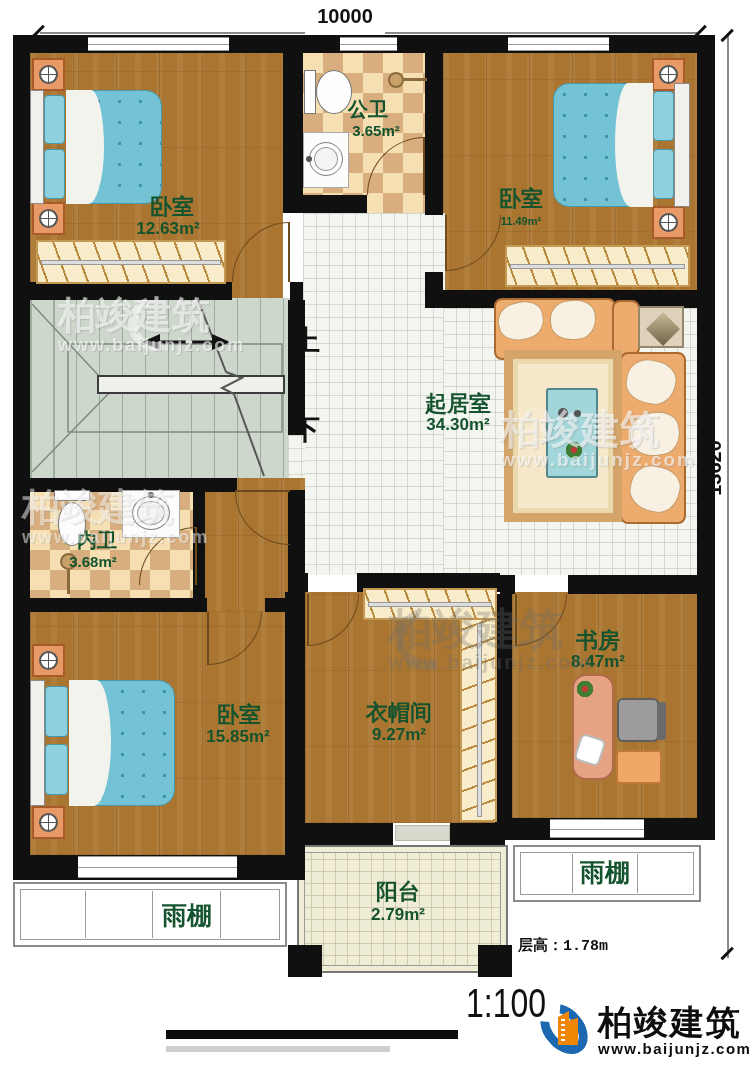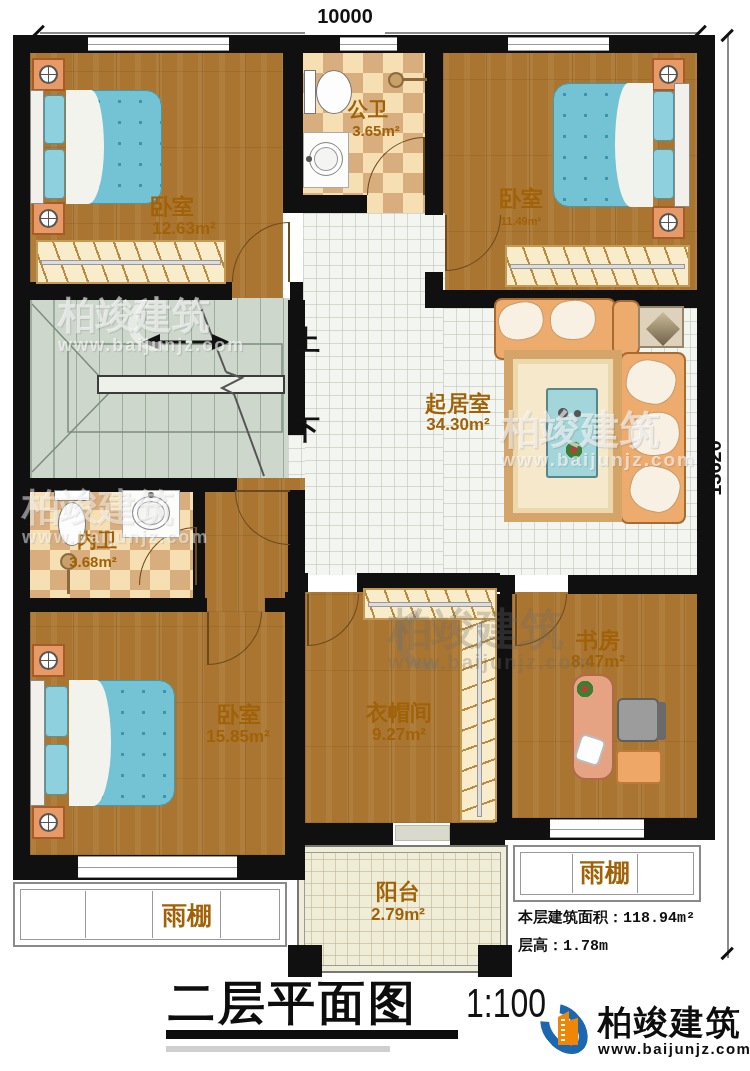--- a/index.html
+++ b/index.html
@@ -73,21 +73,21 @@
   .diamond{background:linear-gradient(135deg,#cabb98,#6f6148);transform:rotate(45deg);}
   .desk{background:#e5a384;border:2px solid #b06a4a;border-radius:14px;}
   .chair{background:#9c9c9c;border:2px solid #5e5e5e;border-radius:6px;}
   .chairback{background:#6a6a6a;border-radius:3px;}
   .sidetbl{background:#efa768;border:2px solid #c07a38;border-radius:4px;}
   .cup{background:#fff;border:2px solid #bbb;border-radius:6px;transform:rotate(18deg);}
   .flower{background:radial-gradient(circle,#c03a3a 0 3.5px,#3f7d32 3.5px 8px,transparent 8.5px);}
   .dot{background:#555;border-radius:50%;}
   .thresh{background:#d9d9ce;border:1px solid #b9b9ae;}
   
-  .rlabel,.rarea{transform:translate(-50%,-50%);font-weight:bold;color:#a16207;white-space:nowrap;z-index:4;}
+  .rlabel,.rarea{transform:translate(-50%,-50%);font-weight:bold;color:#14532d;white-space:nowrap;z-index:4;}
   .updown{transform:translate(-50%,-50%);font-weight:bold;color:#111;font-size:28px;z-index:4;}
   
   .wmtext{color:rgba(255,255,255,.6);font-weight:bold;white-space:nowrap;text-shadow:1px 1px 1px rgba(110,110,110,.25);line-height:1.05;}
   .wmgray{color:rgba(110,110,110,.30);text-shadow:none;}
   .wmring{border:9px solid rgba(255,255,255,.5);border-radius:50%;border-top-color:transparent;border-right-color:transparent;transform:rotate(25deg);}
   .wmringgray{border-color:rgba(120,120,120,.28);border-top-color:transparent;border-right-color:transparent;}
   
   .dimline{background:#8a8a8a;}
   .tick{width:16px;height:2.5px;background:#111;transform:rotate(-45deg);}
   .dimtext{font-weight:bold;color:#111;font-size:20px;white-space:nowrap;}
@@ -284,21 +284,21 @@
     <div class="cdiv" style="left:70px"></div>
     <div class="cdiv" style="left:137px"></div>
     <div class="cdiv" style="left:205px"></div>
   </div>
   <div class="fix canopy" style="left:513px;top:845px;width:188px;height:57px">
     <div class="cdiv" style="left:57px"></div>
     <div class="cdiv" style="left:122px"></div>
   </div>
 
   <div class="rlabel" style="left:172px;top:207px;font-size:22px">卧室</div>
-  <div class="rarea" style="left:184px;top:229px;font-size:17px">12.63m²</div>
+  <div class="rarea" style="left:168px;top:229px;font-size:17px">12.63m²</div>
   <div class="rlabel" style="left:368px;top:109px;font-size:20px">公卫</div>
   <div class="rarea" style="left:376px;top:130px;font-size:15px">3.65m²</div>
   <div class="rlabel" style="left:521px;top:199px;font-size:22px">卧室</div>
   <div class="rarea" style="left:521px;top:221px;font-size:11px">11.49m²</div>
   <div class="rlabel" style="left:458px;top:404px;font-size:22px">起居室</div>
   <div class="rarea" style="left:458px;top:425px;font-size:17px">34.30m²</div>
   <div class="rlabel" style="left:97px;top:540px;font-size:20px">内卫</div>
   <div class="rarea" style="left:93px;top:561px;font-size:15px">3.68m²</div>
   <div class="rlabel" style="left:239px;top:715px;font-size:22px">卧室</div>
   <div class="rarea" style="left:238px;top:737px;font-size:17px">15.85m²</div>
@@ -335,28 +335,24 @@
   <div class="dim dimline" style="left:40px;top:32px;width:265px;height:2px"></div>
   <div class="dim dimline" style="left:385px;top:32px;width:315px;height:2px"></div>
   <div class="dim tick" style="left:30px;top:30px"></div>
   <div class="dim tick" style="left:692px;top:30px"></div>
   <div class="dim dimtext" style="left:345px;top:16px;transform:translate(-50%,-50%)">10000</div>
   <div class="dim dimline" style="left:727px;top:36px;width:2px;height:922px"></div>
   <div class="dim tick" style="left:719px;top:34px"></div>
   <div class="dim tick" style="left:719px;top:952px"></div>
   <div class="dim dimtext" style="left:714px;top:468px;transform:translate(-50%,-50%) rotate(-90deg)">13620</div>
 
-  <div class="infotxt" style="left:518px;top:908px">
-    <span style="position:static">本层建筑面积：</span><span class="infoval" style="position:static">118.94m²</span>
-  </div>
   <div class="infotxt" style="left:518px;top:936px">
     <span style="position:static">层高：</span><span class="infoval" style="position:static">1.78m</span>
   </div>
 
-  <div class="titlebig" style="left:168px;top:972px">二层平面图</div>
   <div class="titlescale" style="left:466px;top:980px">1:100</div>
   <div class="bar" style="left:166px;top:1030px;width:292px;height:9px"></div>
   <div class="bargray" style="left:166px;top:1046px;width:224px;height:6px"></div>
   <div style="left:544px;top:995px;width:50px;height:68px;z-index:6">
     <div class="swoosh" style="left:0;top:6px;width:40px;height:56px"></div>
     <div class="bldg" style="left:14px;top:16px;width:20px;height:34px"></div>
   </div>
   <div class="brandname" style="left:598px;top:1000px">柏竣建筑</div>
   <div class="brandurl" style="left:598px;top:1040px">www.baijunjz.com</div>
 

